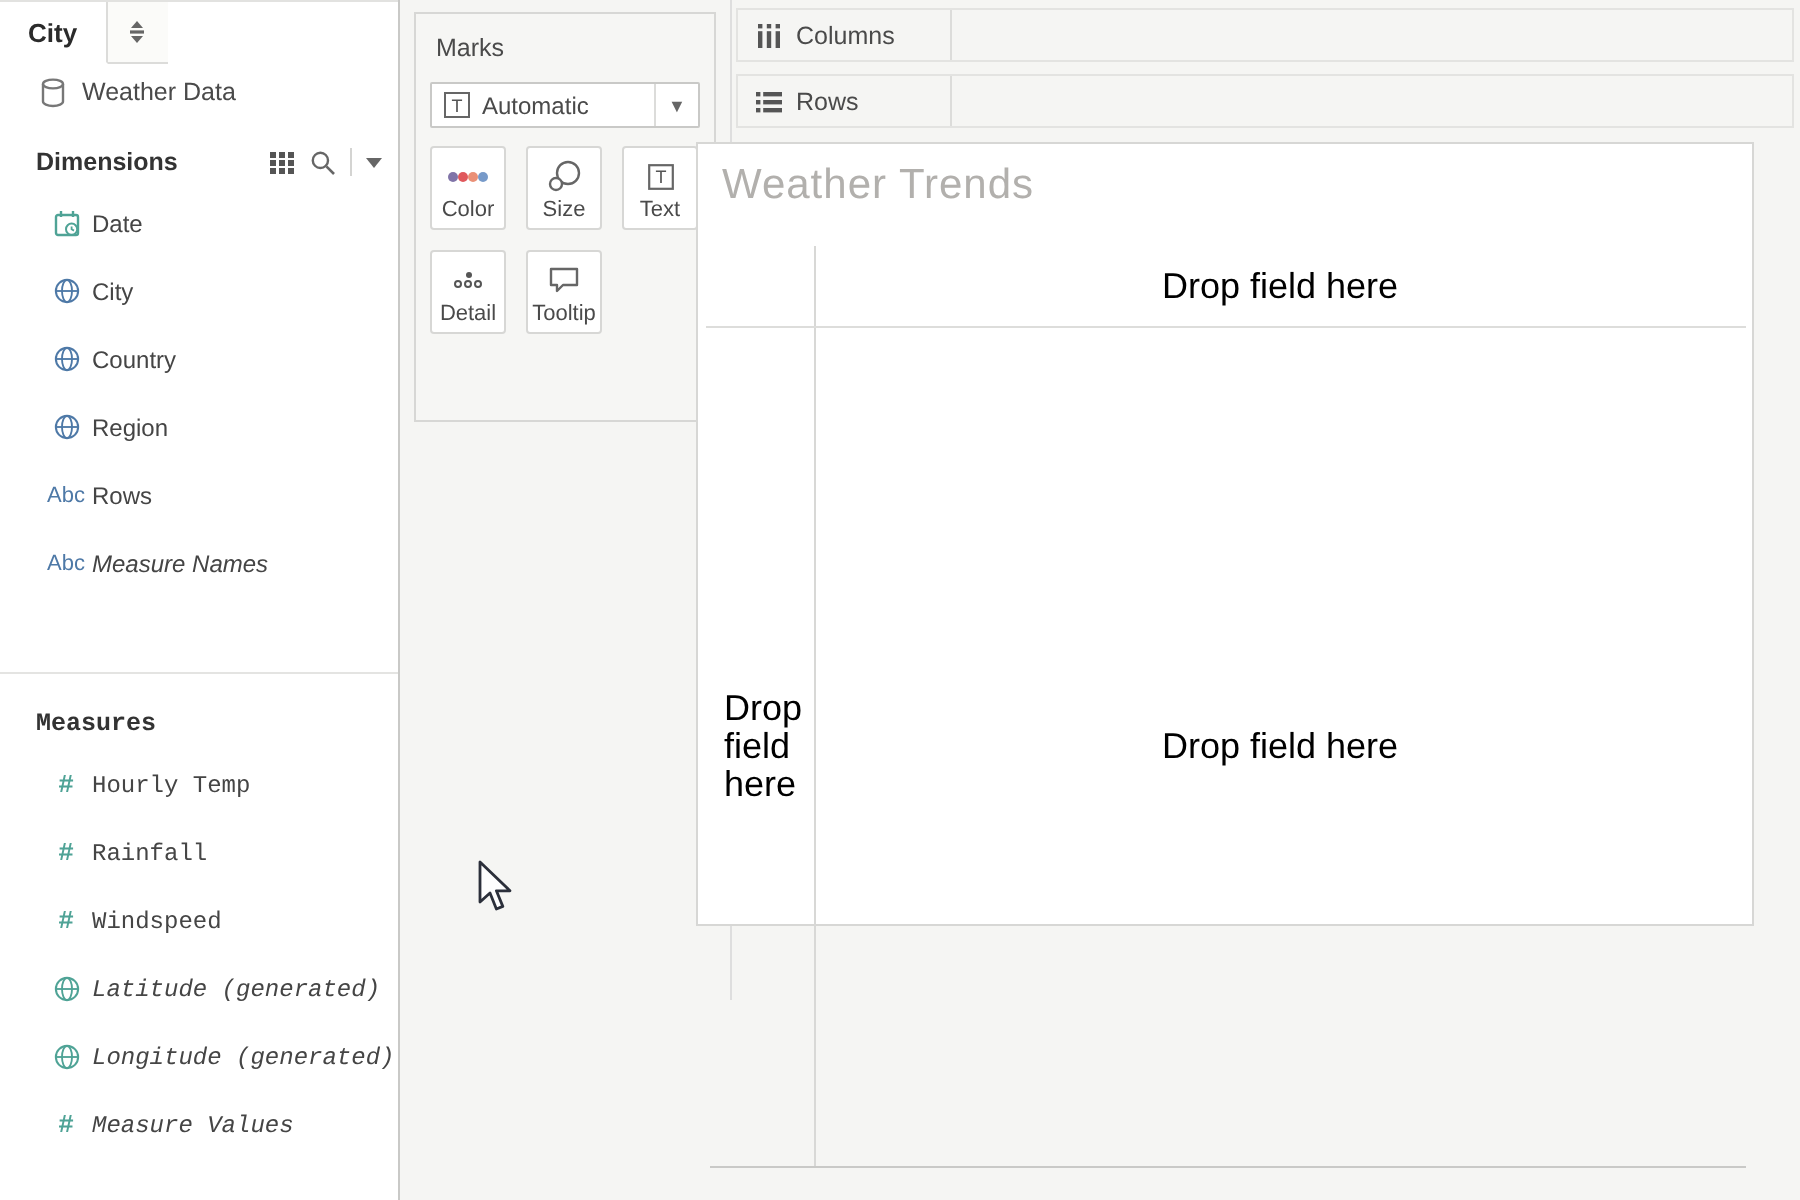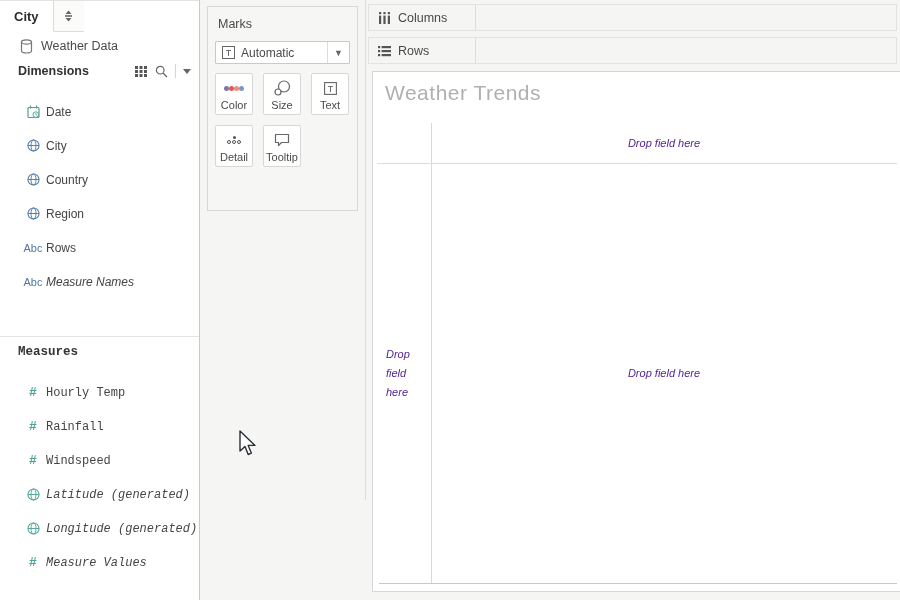--- a/index.html
+++ b/index.html
@@ -13,21 +13,21 @@
   .tabbar { display:flex; height:32px; border-top:1px solid #e2e2e0; }
   .tab { display:flex; align-items:center; padding:0 14px; font-size:13px;
     color:#4a4a4a; cursor:default; border-bottom:1px solid #dcdcda; background:#fbfbf9; }
   .tab.active { font-weight:bold; color:#2b2b2b; background:#fff;
     border-bottom:1px solid transparent; border-right:1px solid #dcdcda; }
   .tab.inactive { flex:1 1 auto; border-left:none; }
   .tab-swap { width:30px; display:flex; align-items:center; justify-content:center;
     border-bottom:1px solid #dcdcda; background:#fbfbf9; }
   .datasource { display:flex; align-items:center; gap:8px; height:28px; padding-left:20px;
     font-size:12.5px; color:#4a4a4a; }
-  .section-header { display:flex; align-items:flex-start; height:24px; padding:0 8px 0 18px;
+  .section-header { display:flex; align-items:flex-end; height:24px; padding:0 8px 0 18px;
     margin-top:4px; }
   .section-header .hdr { font-size:12.5px; font-weight:bold; color:#333; flex:1; }
   .hdr-icons { display:flex; align-items:center; gap:7px; color:#666; }
   .hdr-divider { width:1px; height:14px; background:#d4d4d2; }
   .field-list { list-style:none; }
   .field-row { display:flex; align-items:center; height:21px; padding-left:20px; gap:0;margin-top:13px; }
   .field-icon { width:26px; display:flex; justify-content:center; align-items:center; flex:0 0 26px; }
   .field-label { font-size:12px; color:#454545; }
   .italic .field-label { font-style:italic; }
   .abc { font-size:11px; color:#4e79a7; letter-spacing:0; }
@@ -63,29 +63,29 @@
 
   
   .shelf { position:absolute; left:368px; width:529px; height:27px;
     background:#f5f5f3; border:1px solid #e3e3e1; display:flex; align-items:center; }
   .shelf.columns { top:4px; } .shelf.rows { top:37px; }
   .shelf-head { display:flex; align-items:center; gap:7px; width:107px; height:100%;
     padding-left:9px; border-right:1px solid #dcdcda; }
   .shelf-label { font-size:12.5px; color:#4a4a4a; }
   .shelf-field-area { flex:1; height:100%; }
 
-  .sheet { position:absolute; left:372px; top:71px; width:529px; height:521px;
+  .sheet { position:absolute; left:348px; top:71px; width:529px; height:392px;
     background:#fff; border:1px solid #d7d7d5; }
   .sheet-title { position:absolute; left:12px; top:9px; font-size:21px; color:#b2b0ad;
     font-weight:300; letter-spacing:0.5px; }
   .v-axis-line { position:absolute; left:58px; top:51px; width:1px; height:461px; background:#d8d8d6; }
   .h-axis-line { position:absolute; left:4px; top:91px; width:520px; height:1px; background:#dddddb; }
   .bottom-axis-line { position:absolute; left:6px; top:511px; width:518px; height:1px; background:#c9c9c7; }
   .drop-zone { position:absolute; display:flex; align-items:center; justify-content:center;
-    font-size:11px; color:#4c1d95;font-style:italic; }
+    font-size:18px; color:#000000; }
   .drop-top { left:58px; top:51px; width:466px; height:40px; }
   .drop-left { left:4px; top:91px; width:54px; height:420px; text-align:left; }
   .drop-left span { display:block; width:36px; line-height:19px; }
   .drop-main { left:58px; top:91px; width:466px; height:420px; }
 
   .cursor { position:absolute; left:238px; top:430px; pointer-events:none; }
 </style>
 </head>
 <body>
 

